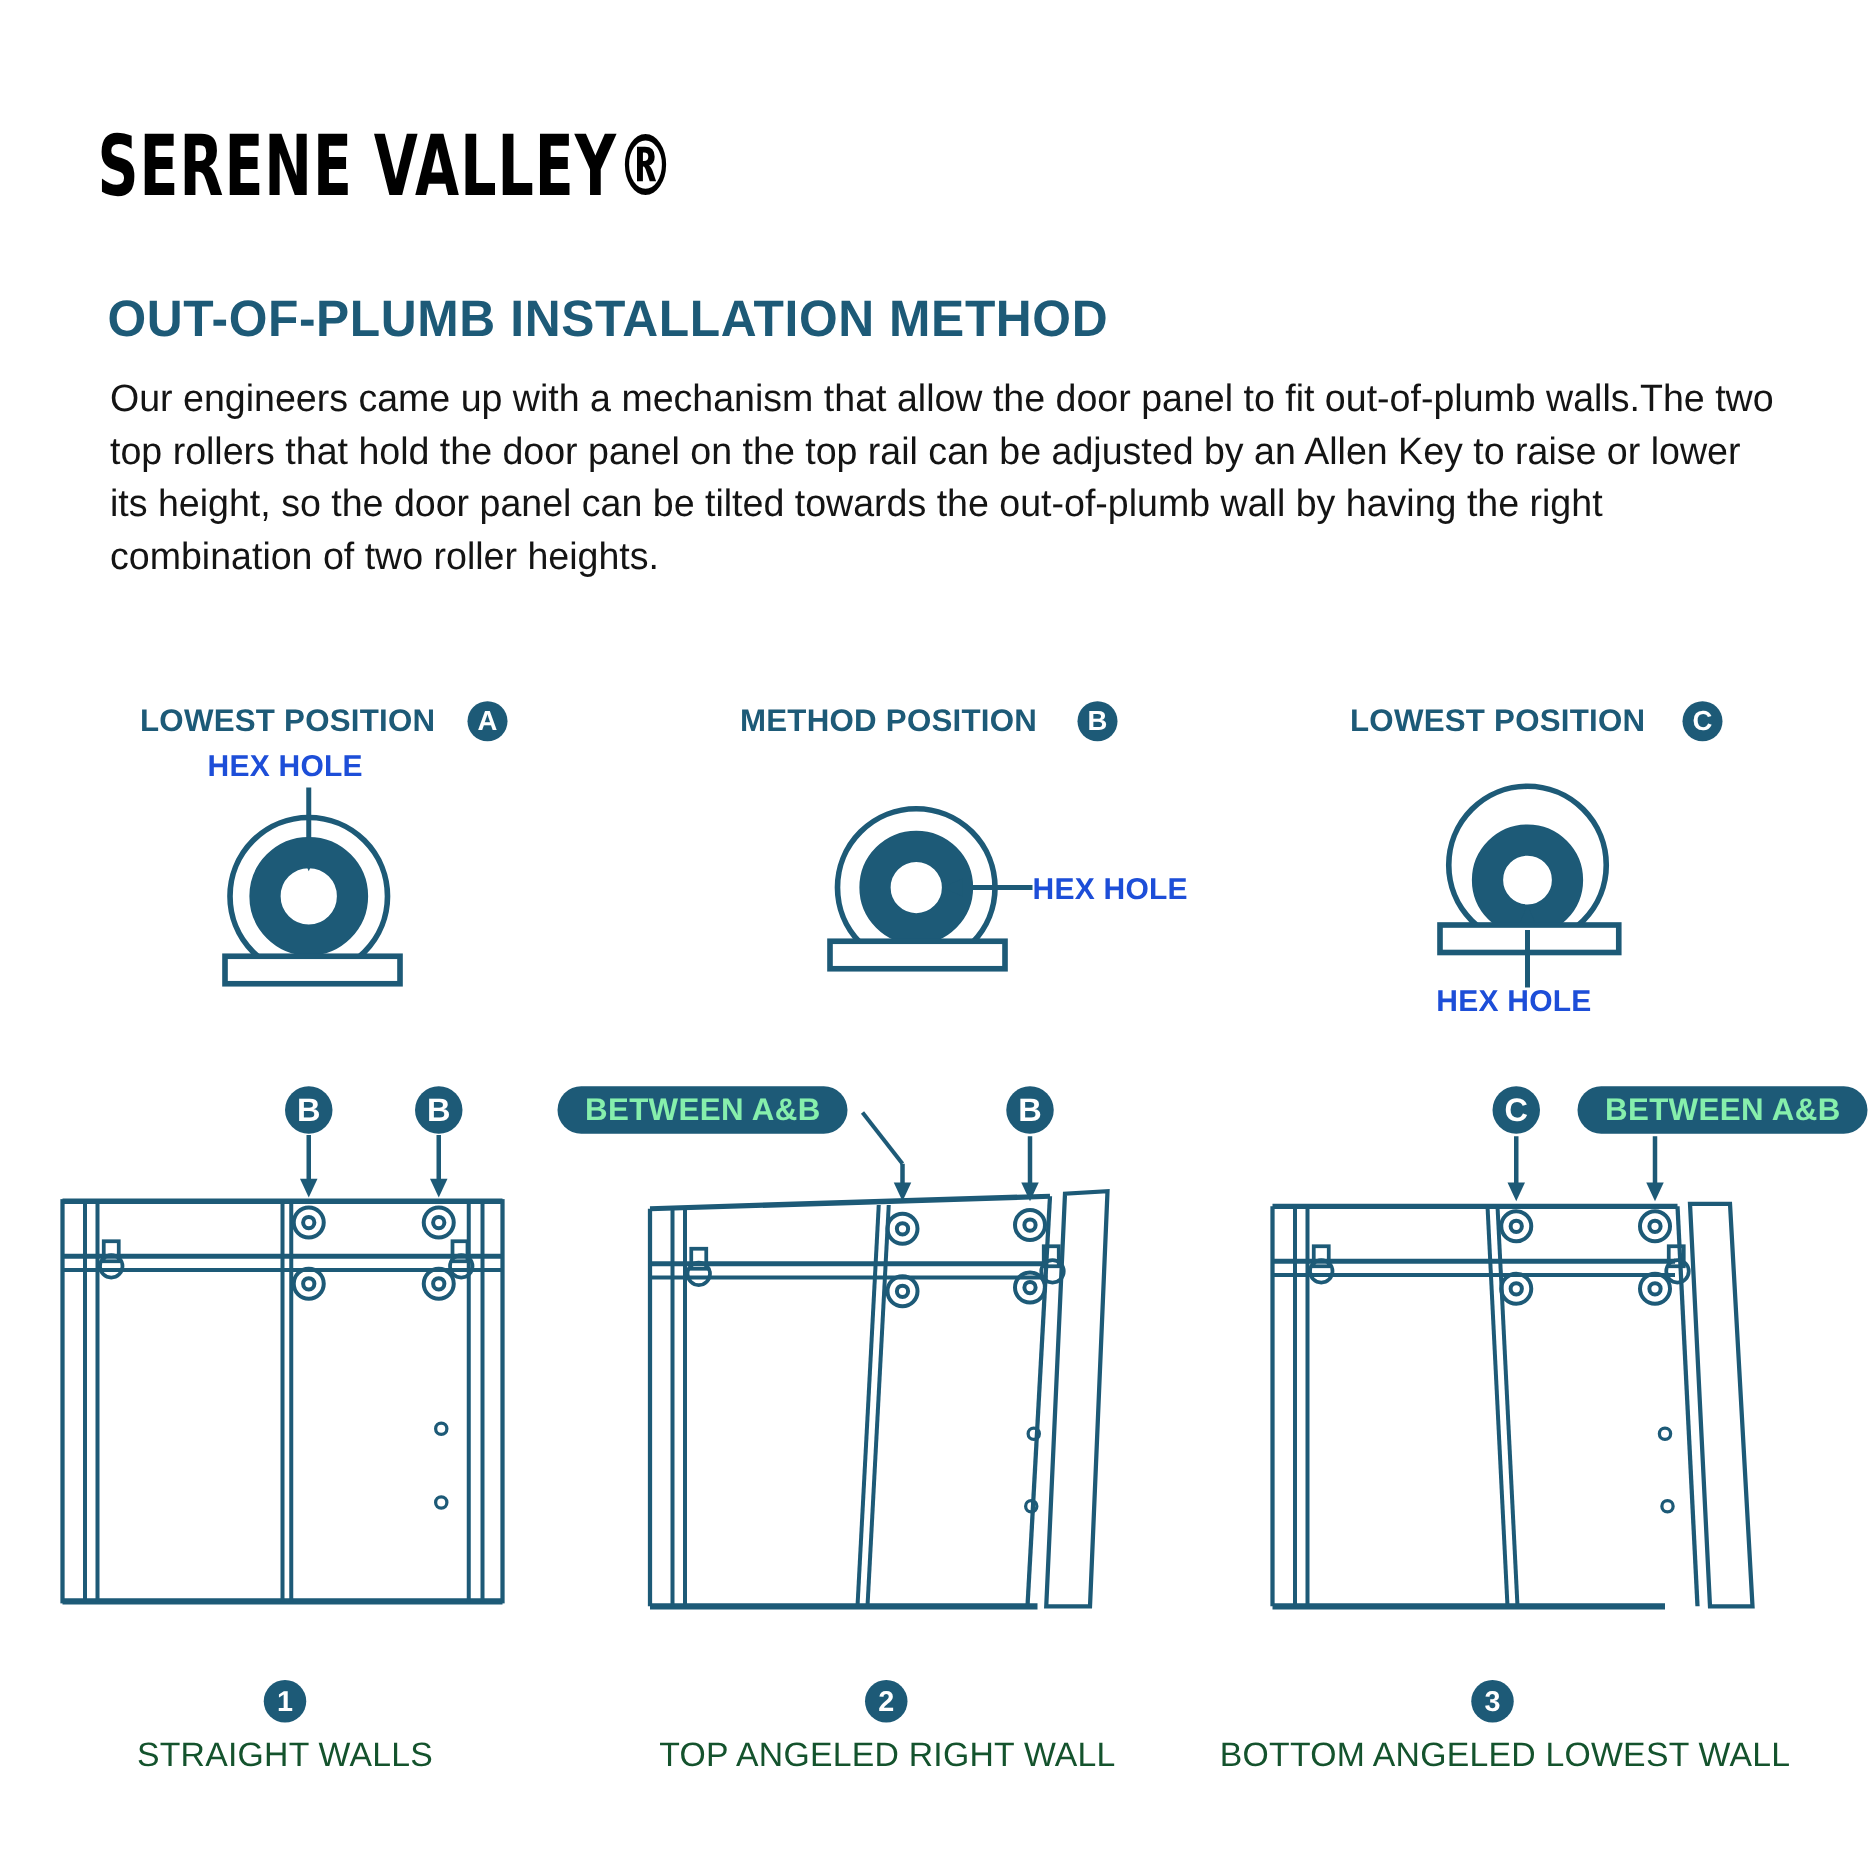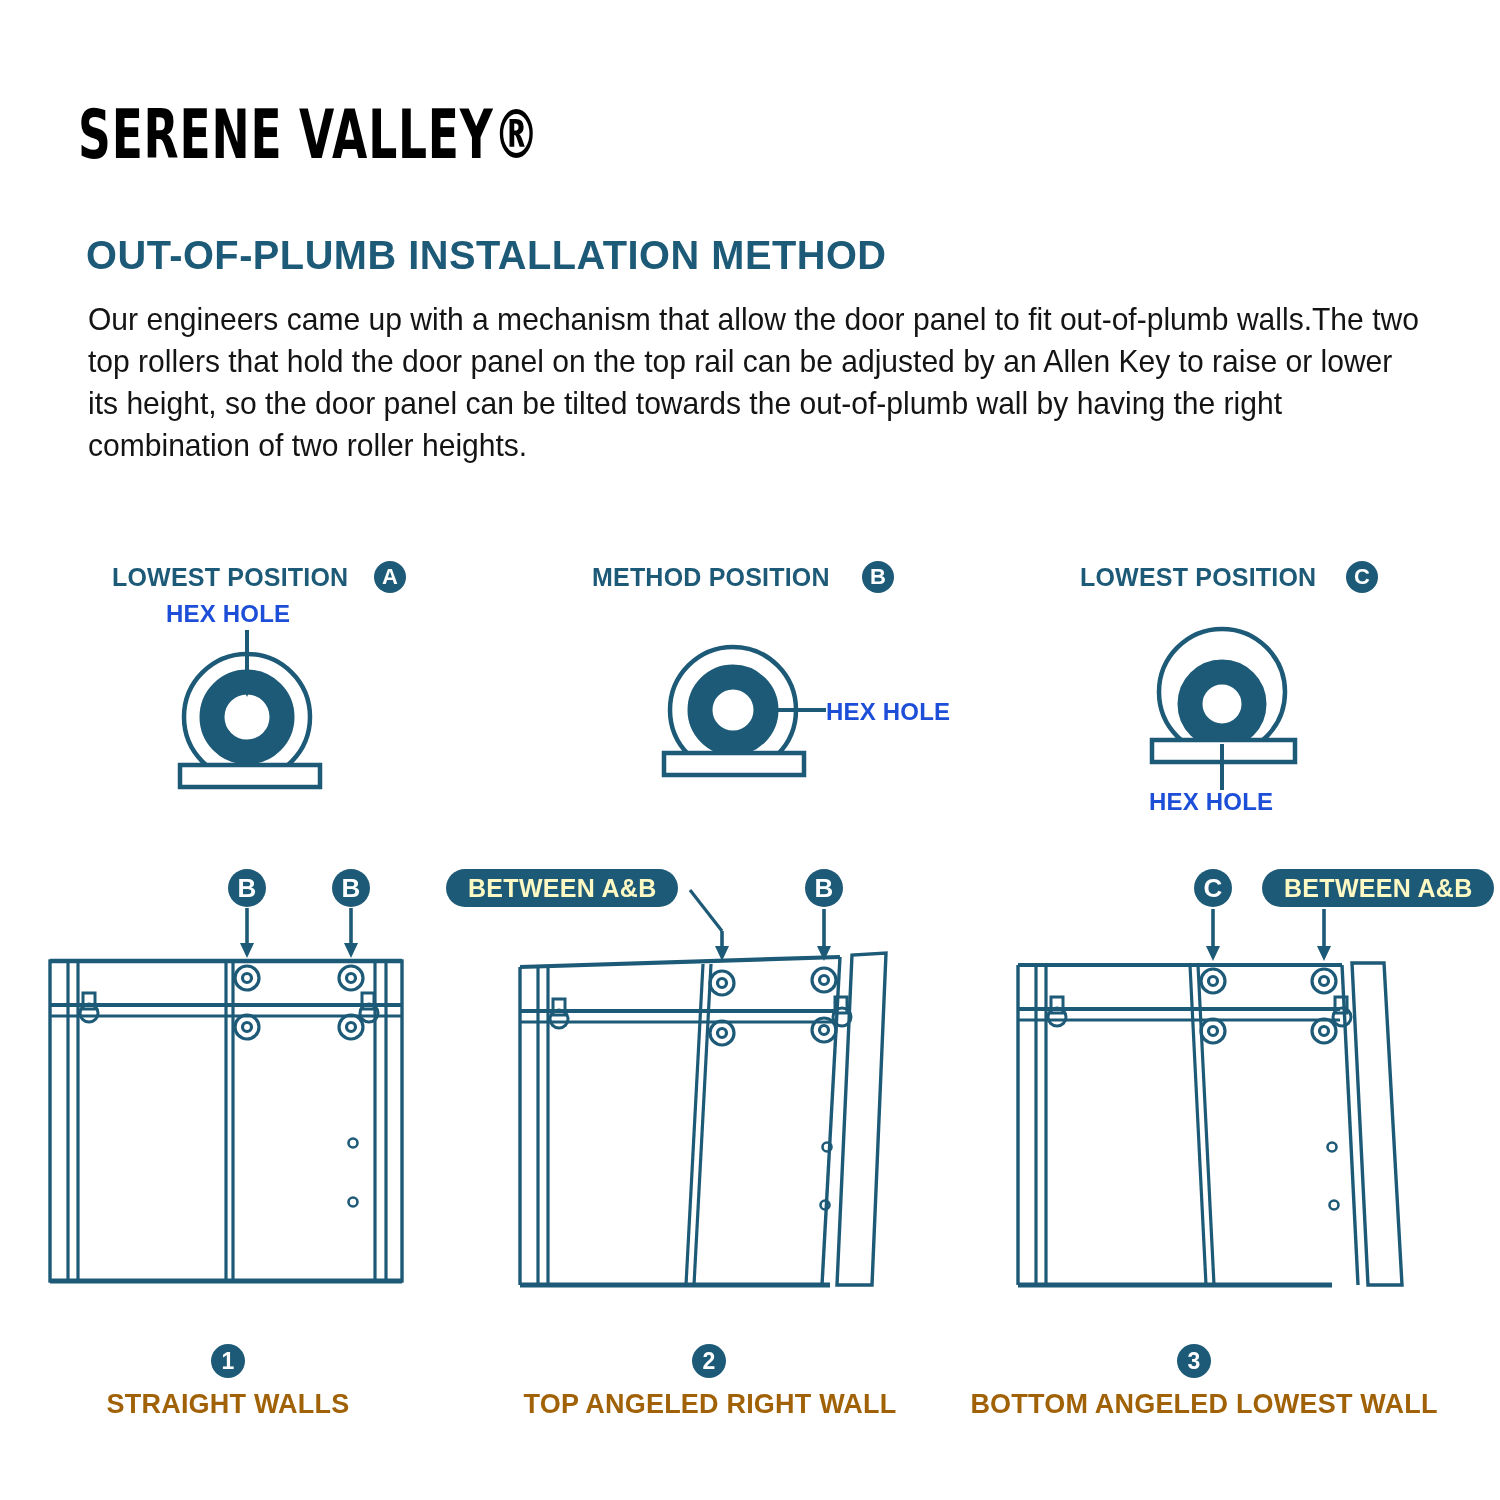--- a/index.html
+++ b/index.html
@@ -39,26 +39,26 @@
   .sublabel{
     position:absolute;font-size:24px;font-weight:bold;color:#1d4ed8;
     letter-spacing:0.2px;white-space:nowrap;
   }
   .badge-circle{
     position:absolute;border-radius:50%;background:#1d5a77;color:#fff;
     font-weight:bold;display:flex;align-items:center;justify-content:center;
     line-height:1;
   }
   .pill{
-    position:absolute;background:#1d5a77;color:#fef9c3;border-radius:999px;
+    position:absolute;background:#1d5a77;color:#86efac;border-radius:999px;
     font-weight:bold;display:flex;align-items:center;justify-content:center;
     white-space:nowrap;letter-spacing:0.3px;
   }
   .foot-label{
-    position:absolute;font-size:27px;font-weight:bold;color:#a16207;
+    position:absolute;font-size:27px;font-weight:normal;color:#14532d;
     white-space:nowrap;text-align:center;letter-spacing:0.2px;
   }
   svg{display:block;overflow:visible;}
 </style>
 </head>
 <body>
 
 <div class="page">
 
   <div id="logo">SERENE VALLEY®</div>

